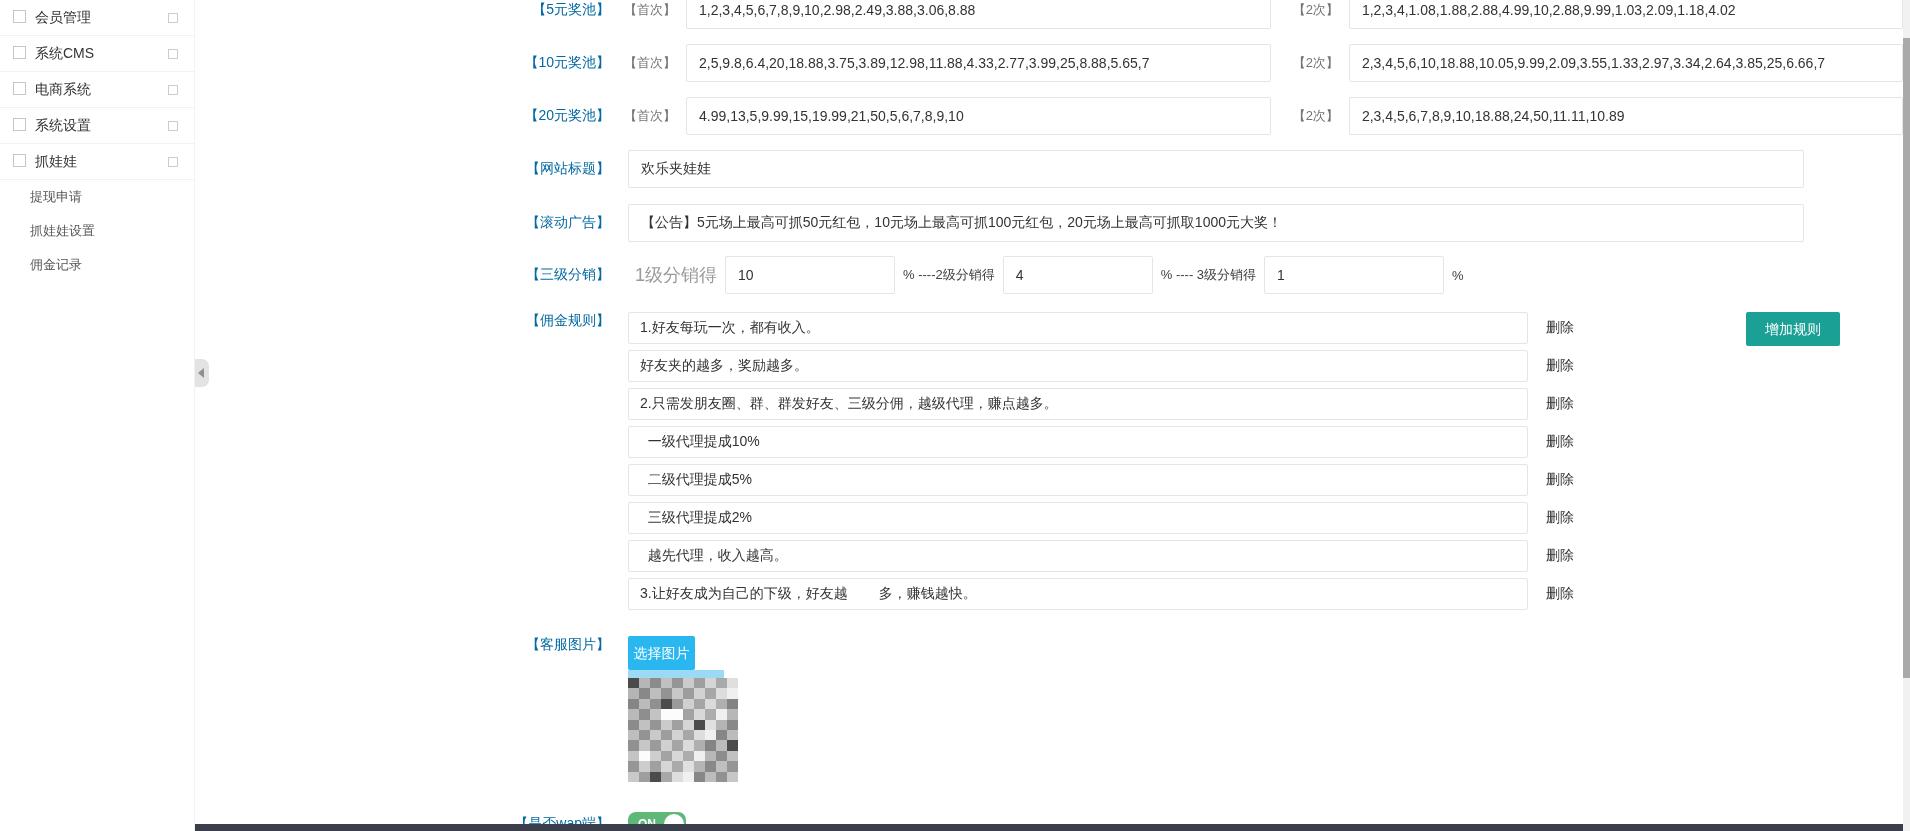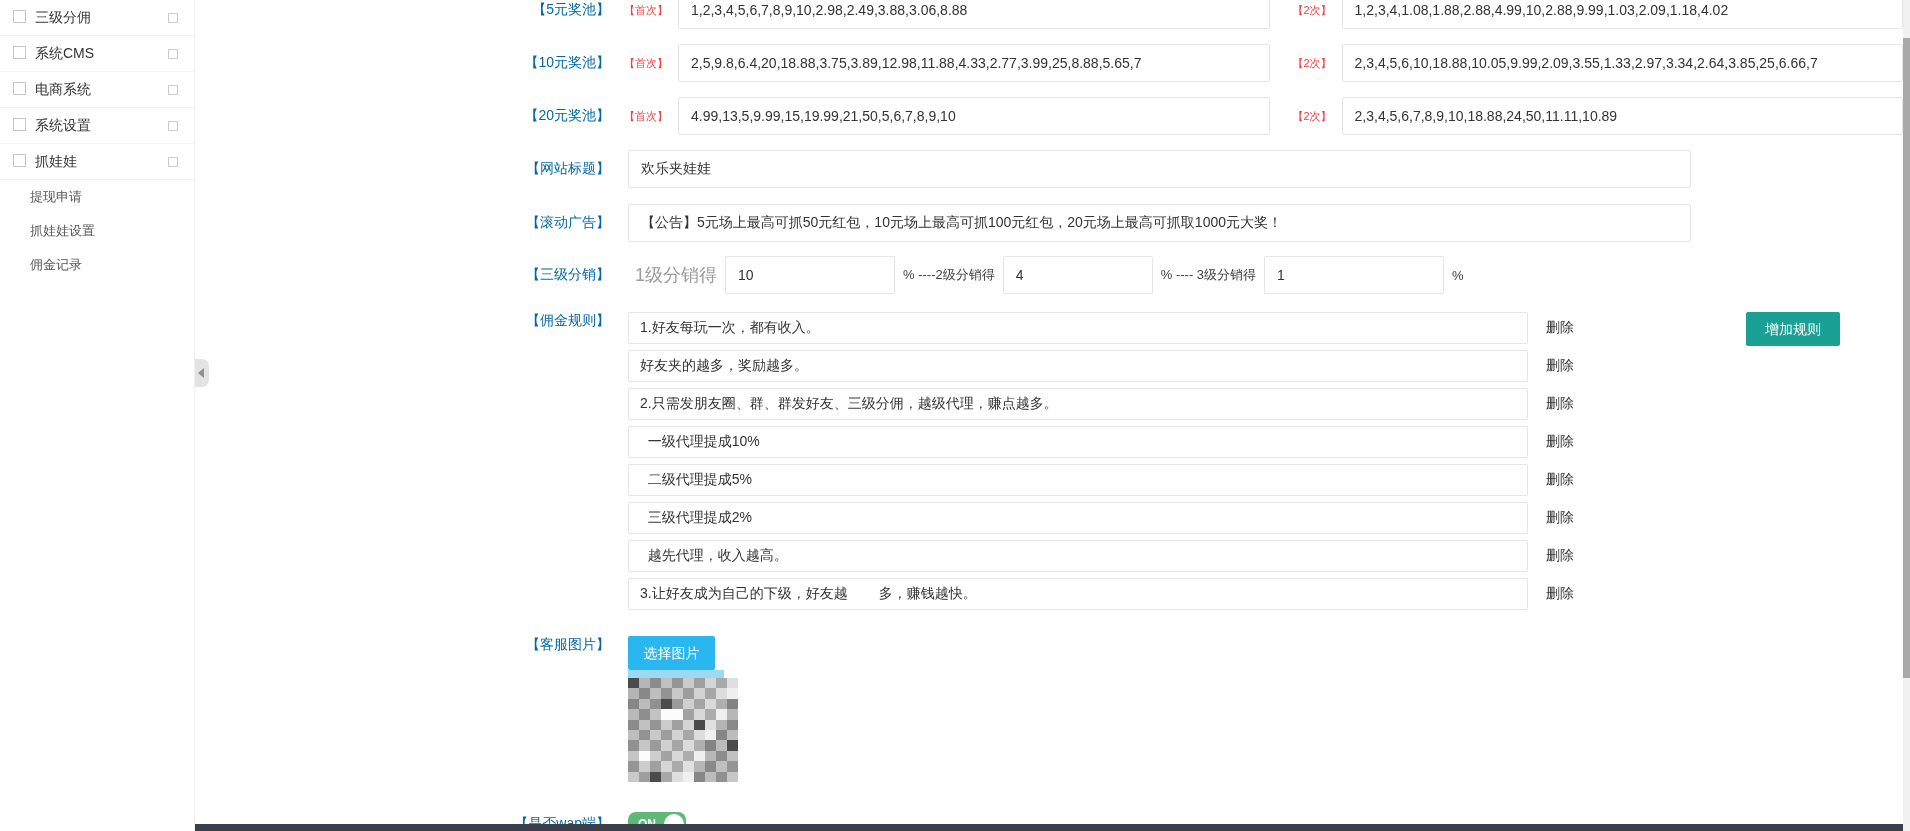--- a/index.html
+++ b/index.html
@@ -14,72 +14,72 @@
   .sq { display:inline-block; width:13px; height:13px; border:1px solid #c6c6c6; vertical-align:middle; margin-right:9px; margin-top:-3px; }
   .sq-r { position:absolute; right:16px; top:13px; width:10px; height:10px; border:1px solid #cccccc; }
   .side-sub { height:34px; line-height:34px; padding-left:30px; font-size:13px; color:#555; cursor:pointer; white-space:nowrap; }
   .collapse-tab { position:absolute; left:195px; top:359px; width:14px; height:28px; background:#e3e3e3; border-radius:0 7px 7px 0; cursor:pointer; }
   .collapse-tab .tri { position:absolute; left:3px; top:9px; width:0; height:0; border-top:5px solid transparent; border-bottom:5px solid transparent; border-right:6px solid #8f8f8f; }
 
   
   .content { position:absolute; left:195px; top:0; right:7px; bottom:0; }
   .row { display:flex; align-items:center; }
   .flabel { width:415px; flex-shrink:0; text-align:right; font-size:14px; color:#0369a1; white-space:nowrap; }
-  .tag { margin-left:14px; font-size:11px; color:#ef4444; white-space:nowrap; }
+  .tag { margin-left:14px; font-size:13px; color:#737373; white-space:nowrap; }
   input.txt { height:38px; border:1px solid #e5e5e5; border-radius:2px; padding:0 12px; font-size:14px; color:#333; background:#fff; font-family:inherit; outline:none; }
 
   .pool-row { height:38px; margin-bottom:15px; }
   .pool-row:first-child { margin-top:-9px; }
   .pool-first { margin-left:10px; width:612px; }
   .tag2 { margin-left:22px; }
   .pool-second { margin-left:10px; width:580px; }
 
   .wide-row { height:38px; }
   .row-title { margin-top:15px; }
   .row-marquee { margin-top:16px; }
-  .wide-input { margin-left:18px; width:1063px; }
+  .wide-input { margin-left:18px; width:1176px; }
 
   .row-dist { margin-top:14px; height:38px; }
   .dprefix { margin-left:25px; font-size:18px; color:#9b9b9b; white-space:nowrap; }
   .dmid { margin-left:8px; font-size:13px; color:#404040; white-space:nowrap; }
   .dist-in { margin-left:8px; height:38px; }
   .d1 { width:170px; } .d2 { width:150px; } .d3 { width:180px; }
 
   .row-rules { margin-top:18px; align-items:flex-start; }
   .rules { margin-left:18px; position:relative; }
   .rule-line { display:flex; align-items:center; margin-bottom:6px; height:32px; }
   .rule-line:last-child { margin-bottom:0; }
   input.rule-in { width:900px; height:32px; line-height:30px; border:1px solid #e5e5e5; border-radius:2px; padding:0 11px; font-size:14px; color:#333; outline:none; font-family:inherit; white-space:pre; }
   .rule-del { margin-left:18px; font-size:14px; color:#333; cursor:pointer; white-space:nowrap; }
   .add-btn { position:absolute; left:1118px; top:0; width:94px; height:34px; line-height:34px; text-align:center; background:#1aa094; color:#fff; font-size:14px; border-radius:2px; cursor:pointer; }
 
   .row-image { margin-top:20px; align-items:flex-start; }
   .img-col { margin-left:18px; }
-  .pick-btn { width:87px; height:34px; line-height:34px; text-align:center; background:#2ab7f0; color:#fff; font-size:14px; border-radius:2px; cursor:pointer; }
+  .pick-btn { width:67px; height:34px; line-height:34px; text-align:center; background:#2ab7f0; color:#fff; font-size:14px; border-radius:2px; cursor:pointer; }
   .pick-strip { width:96px; height:8px; background:#9bd9f5; }
   .mosaic { width:110px; height:104px; display:grid; grid-template-columns:repeat(10,1fr); grid-template-rows:repeat(10,1fr); }
 
   .row-wap { margin-top:30px; height:24px; }
   .toggle { position:relative; margin-left:18px; width:58px; height:24px; border-radius:8px; background:#5FB878; cursor:pointer; }
   .toggle .on-label { position:absolute; left:10px; top:0; line-height:24px; font-size:12px; font-weight:bold; color:#fff; }
   .toggle .knob { position:absolute; right:2px; top:2px; width:20px; height:20px; border-radius:50%; background:#fff; }
 
   .bottom-bar { position:absolute; left:195px; right:0; bottom:0; height:7px; background:#3a3f4b; }
 
   .vscroll { position:absolute; right:0; top:0; width:7px; height:831px; background:#f1f1f1; z-index:5; }
   .vscroll .thumb { position:absolute; left:0; top:38px; width:7px; height:640px; background:#a9a9a9; }
 </style>
 </head>
 <body>
 
 <div class="screen">
 
   <aside class="sidebar">
     <div class="side-item">
-      <span class="sq"></span><span>三级分佣</span>
+      <span class="sq"></span><span>会员管理</span>
       <span class="sq-r"></span>
     </div>
     <div class="side-item">
       <span class="sq"></span><span>系统CMS</span>
       <span class="sq-r"></span>
     </div>
     <div class="side-item">
       <span class="sq"></span><span>电商系统</span>
       <span class="sq-r"></span>
     </div>

